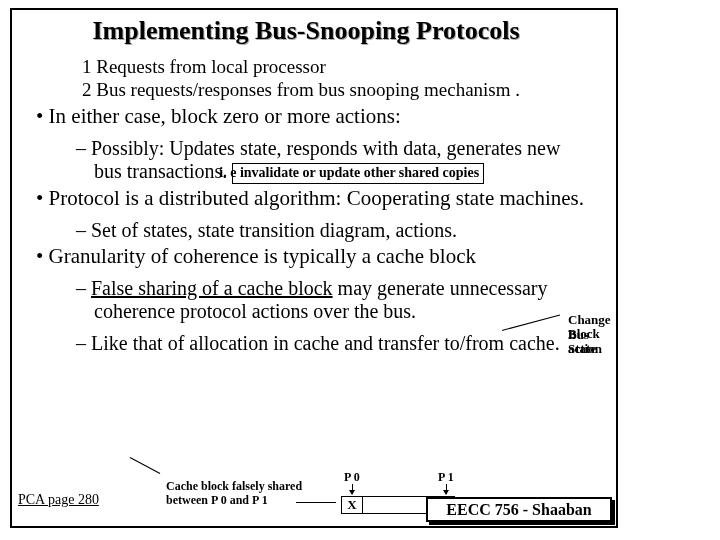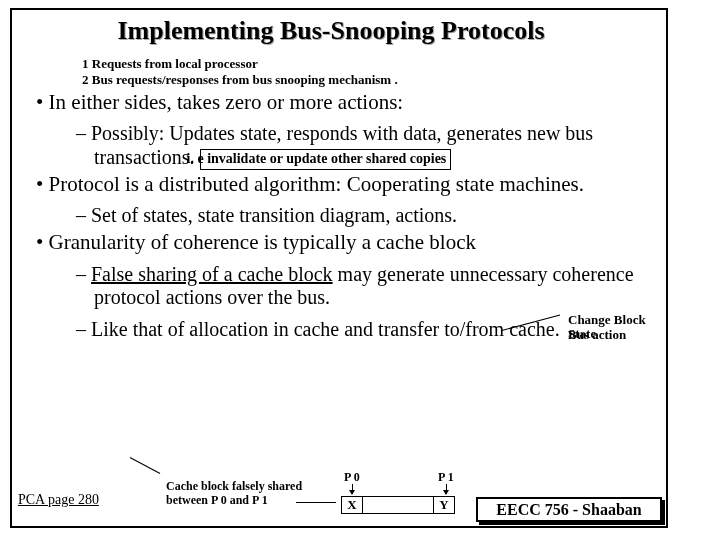--- a/index.html
+++ b/index.html
@@ -7,21 +7,21 @@
     width: 720px;
     height: 540px;
     font-family: "Times New Roman", Times, serif;
     background: #fff;
     position: relative;
   }
   .slide {
     position: absolute;
     left: 10px;
     top: 8px;
-    width: 658px;
+    width: 608px;
     height: 520px;
     border: 2px solid #000;
     padding: 6px 26px 0 10px;
   }
   .title {
     text-align: center;
     font-size: 26px;
     font-weight: bold;
     margin-bottom: 10px;
     text-shadow: 1px 1px 0 #aaa;
@@ -29,25 +29,24 @@
   ul.top { list-style: none; }
   ul.top > li { margin-bottom: 2px; }
   .b1 {
     font-size: 21px;
     padding-left: 32px;
     text-indent: -18px;
     line-height: 1.18;
   }
   .b1::before { content: "• "; }
   .sub {
-    font-size: 13px;
+    font-size: 19px;
     padding-left: 60px;
     line-height: 1.18;
     margin-top: 1px;
-    font-weight: bold;
   }
   .subdash {
     font-size: 20px;
     padding-left: 72px;
     text-indent: -18px;
     line-height: 1.18;
     margin-top: 8px;
   }
   .subdash::before { content: "– "; }
   .ibox {
@@ -139,21 +138,21 @@
 <div class="slide">
 
   <div class="title">Implementing Bus-Snooping Protocols</div>
 
   <ul class="top">
     <li>
       <div class="sub">1 Requests from local processor</div>
       <div class="sub">2 Bus requests/responses from bus snooping mechanism .</div>
     </li>
     <li>
-      <div class="b1">In either sides, takes zero or more actions:</div>
+      <div class="b1">In either case, block zero or more actions:</div>
       <div class="subdash">
         <span>Possibly: Updates state, responds with data, generates new bus transactions.</span>
         <span class="ibox">i. e invalidate or update other shared copies</span>
       </div>
     </li>
     <li>
       <div class="b1">Protocol is a distributed algorithm:  Cooperating state machines.</div>
       <div class="subdash">Set of states, state transition diagram, actions.</div>
     </li>
     <li>

